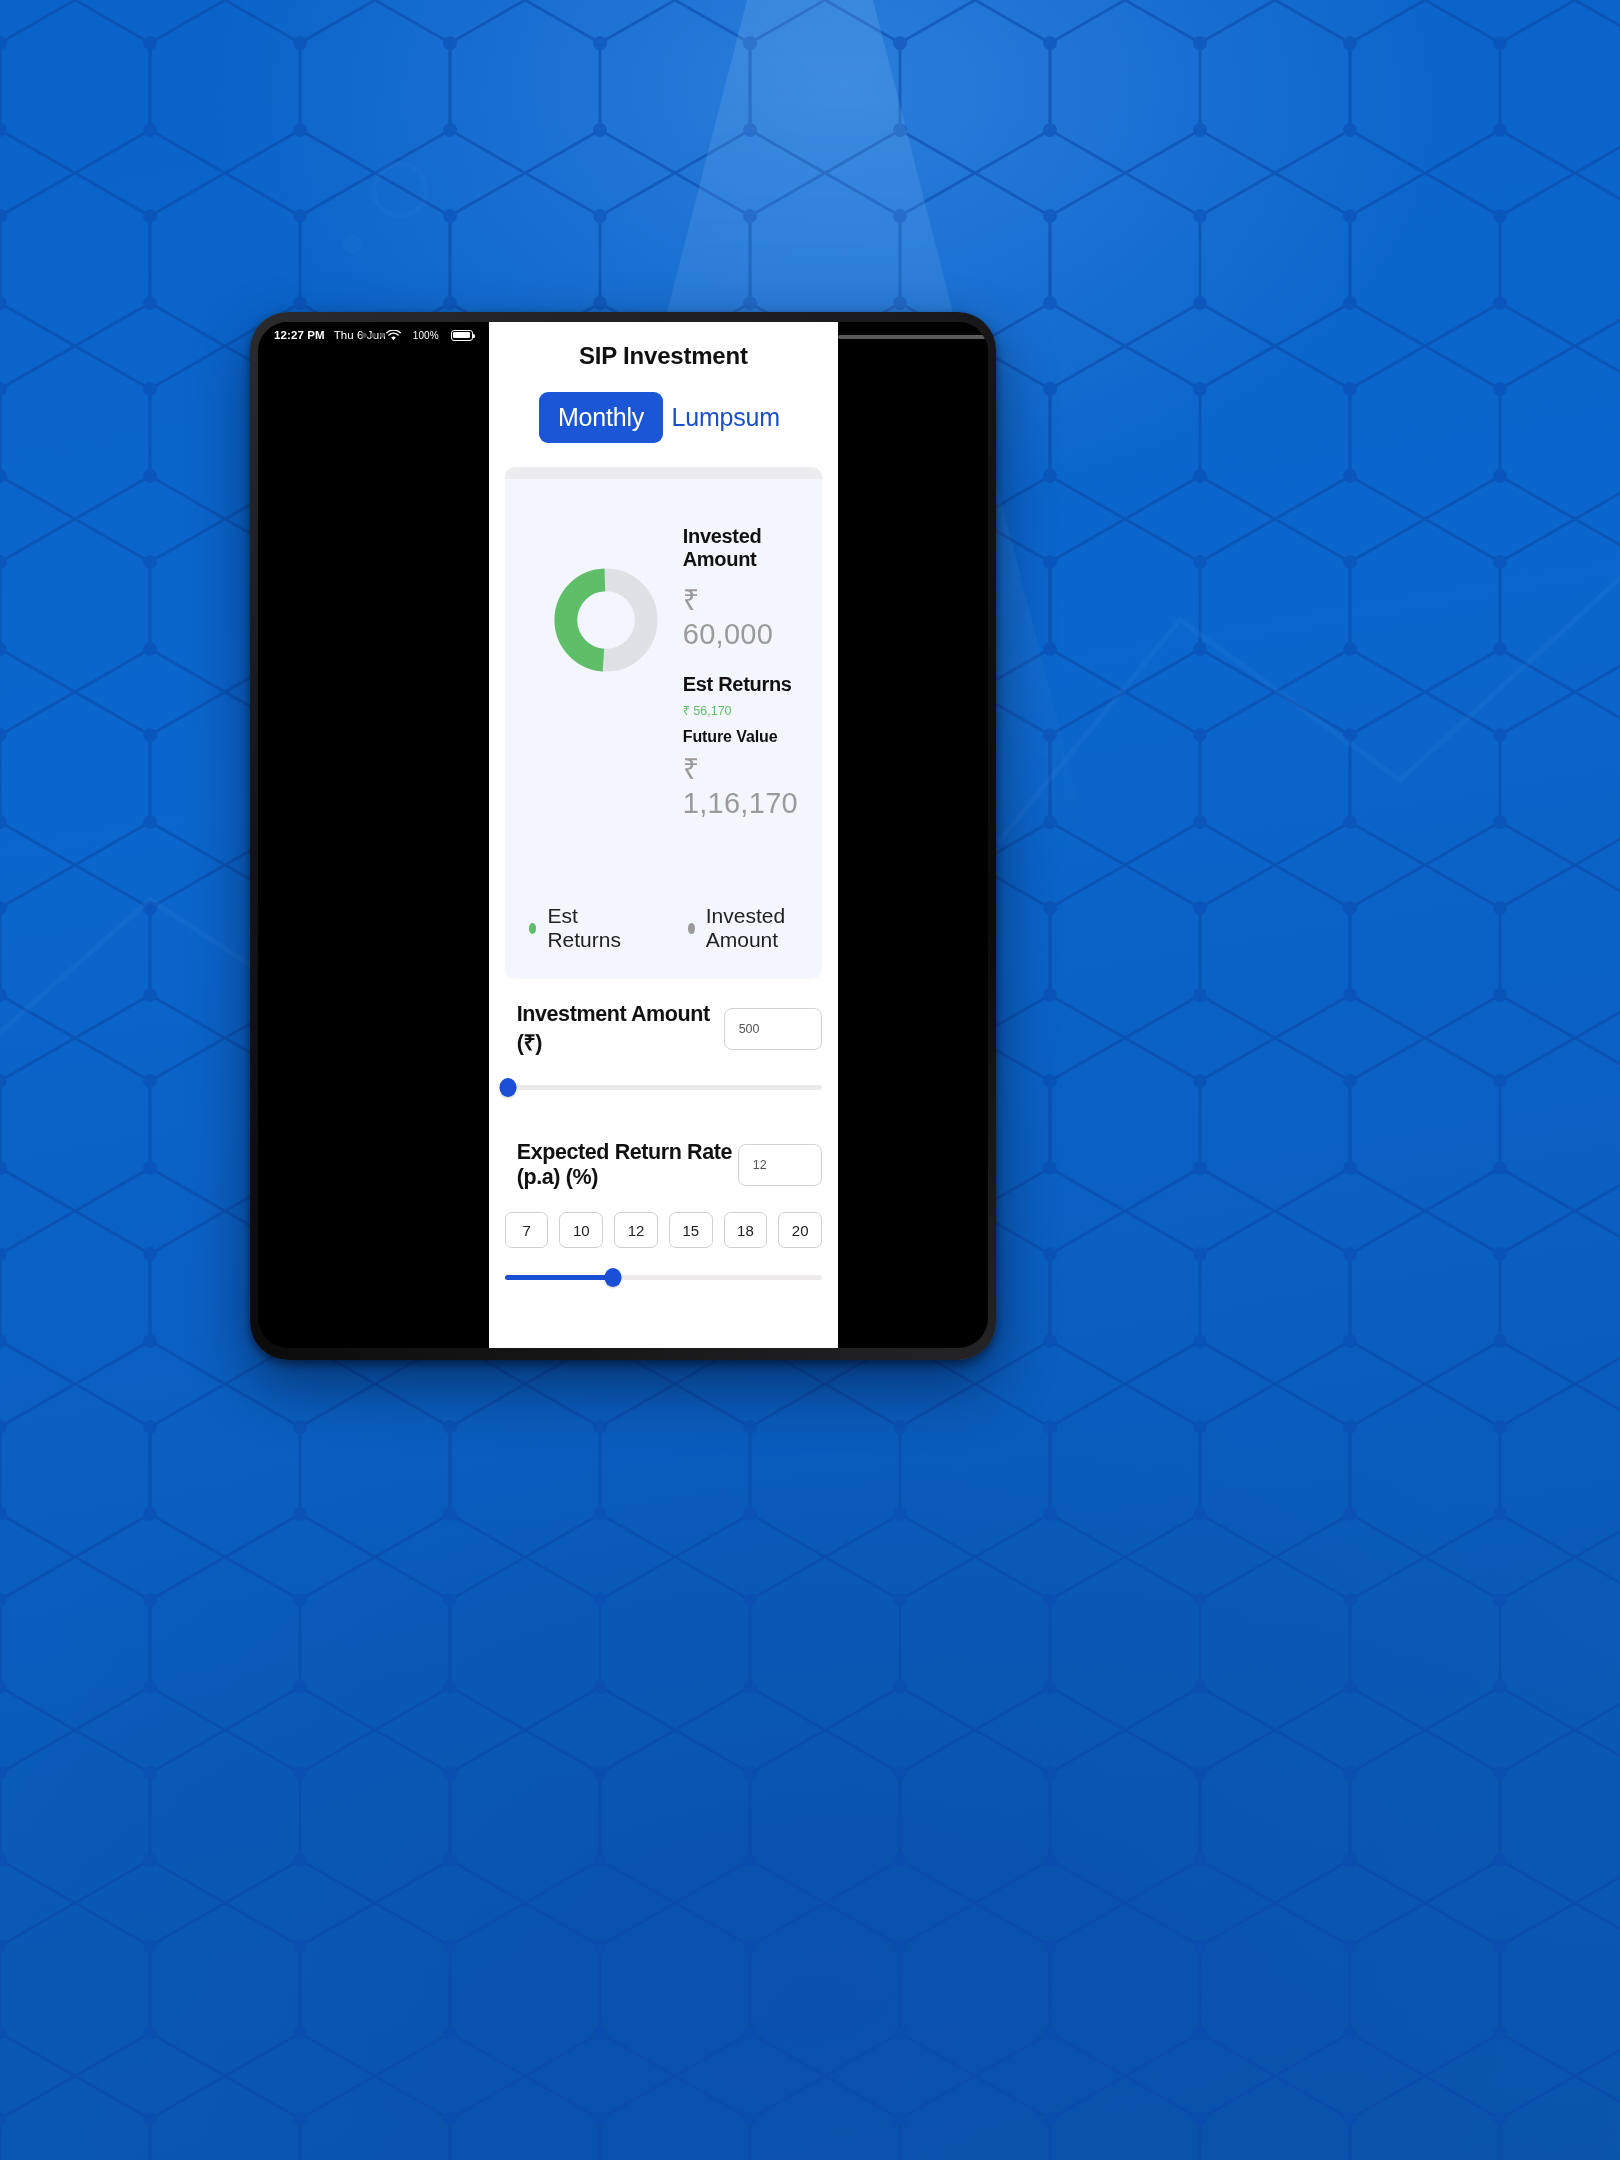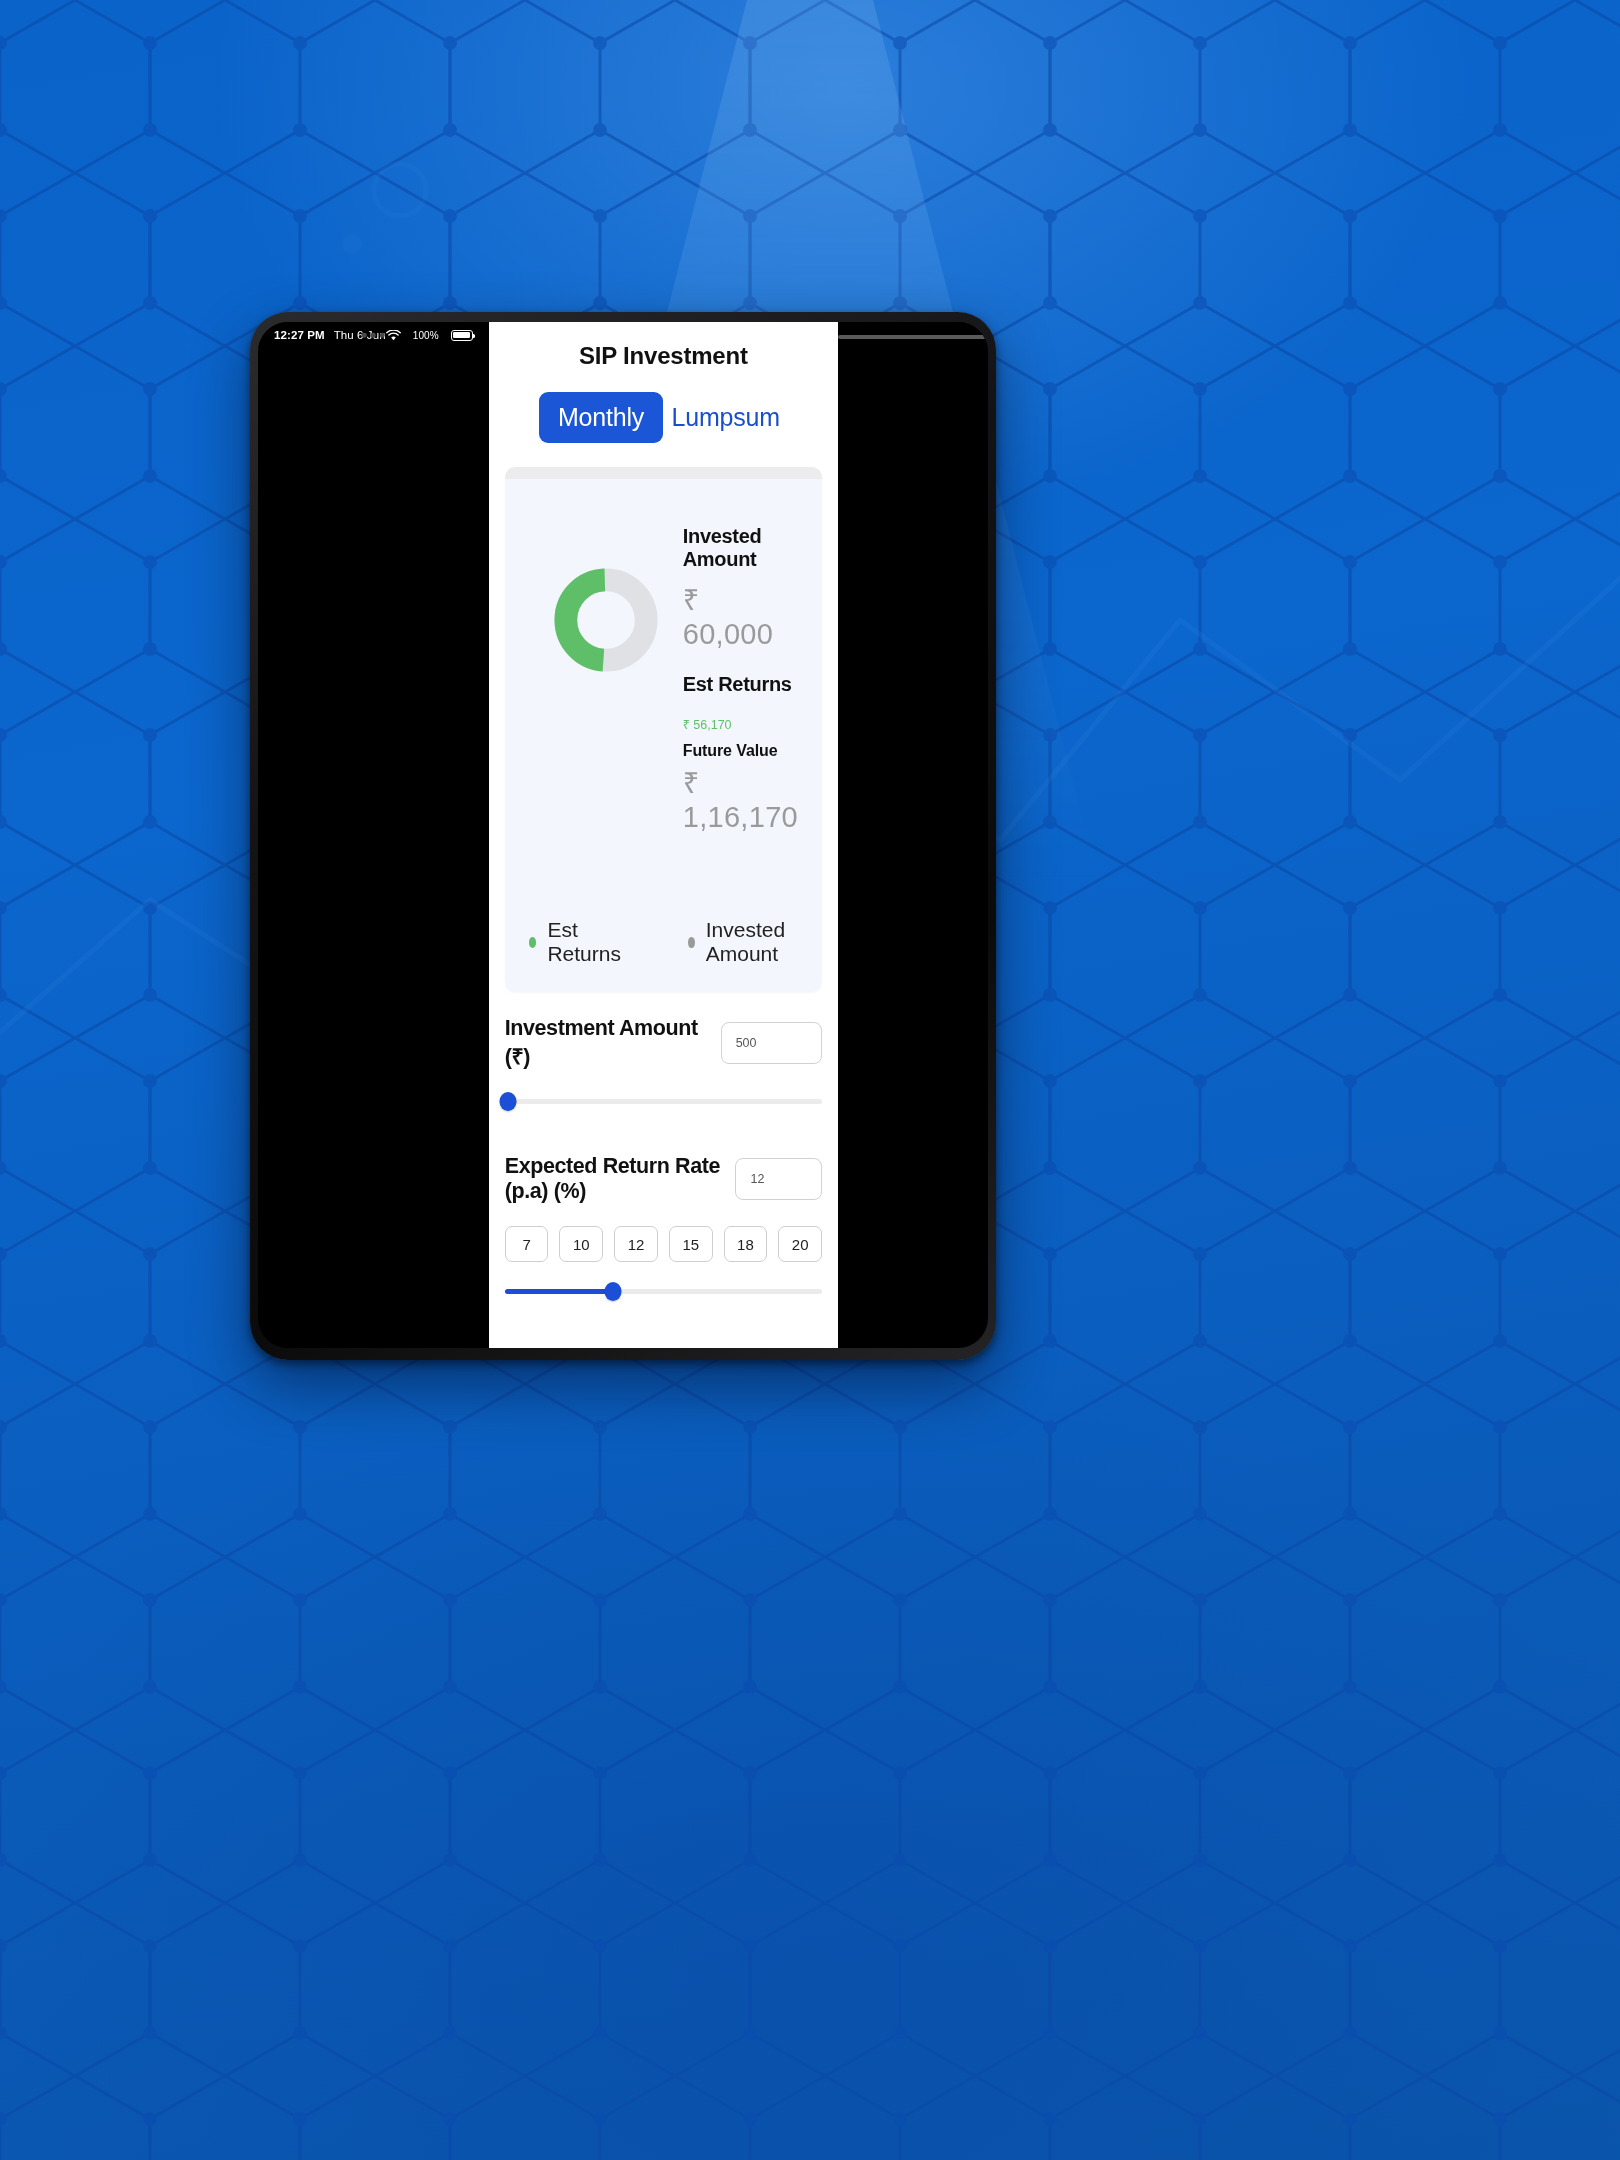--- a/index.html
+++ b/index.html
@@ -85,33 +85,34 @@
     padding:42px 24px 26px 24px;
     box-shadow:0 1px 2px rgba(0,0,0,.04);
     flex:0 0 auto;
   }
   #card-top { display:flex; align-items:flex-start; }
   #donut-wrap { width:262px; display:flex; justify-content:center; padding-top:58px; }
   #donut { width:106px; height:106px; display:block; }
   #figures { flex:1; padding-top:16px; }
   .fig-label { font-size:20px; font-weight:700; color:#111; letter-spacing:-.3px; }
   .fig-big { font-size:29px; color:#9a9a9a; font-weight:400; margin-top:8px; letter-spacing:.3px; }
-  .fig-sub { font-size:12.5px; color:#5fbf68; margin-top:20px; }
+  .fig-sub { font-size:12.5px; color:#5fbf68; margin-top:6px; }
   .fig-fv-label { font-size:16px; font-weight:700; color:#111; margin-top:9px; letter-spacing:-.1px; }
   .gap-lg { height:22px; }
 
   #legend { display:flex; justify-content:center; gap:64px; margin-top:84px; }
   .leg { display:flex; align-items:center; gap:11px; font-size:21px; color:#222; font-weight:400; }
   .leg i { width:11px; height:11px; border-radius:50%; display:block; }
 
   
   #controls { padding:0 16px; flex:1 1 auto; }
   .ctl-row {
     display:flex; align-items:center; justify-content:center;
     padding:24px 0 0 0;
+    margin-left:12px;
   }
   .ctl-label { font-size:21.5px; font-weight:700; color:#111; letter-spacing:-.4px; }
   .ctl-input {
     width:104px; height:42px; border:1px solid #d2d2d5; border-radius:8px;
     background:#fff; display:flex; align-items:center; padding:0 14px;
     font-size:12.5px; color:#555;
   }
 
   .slider { position:relative; height:26px; margin-top:18px; display:flex; align-items:center; }
   .track { position:absolute; left:0; right:0; height:5px; background:#eceaea; border-radius:3px; }

